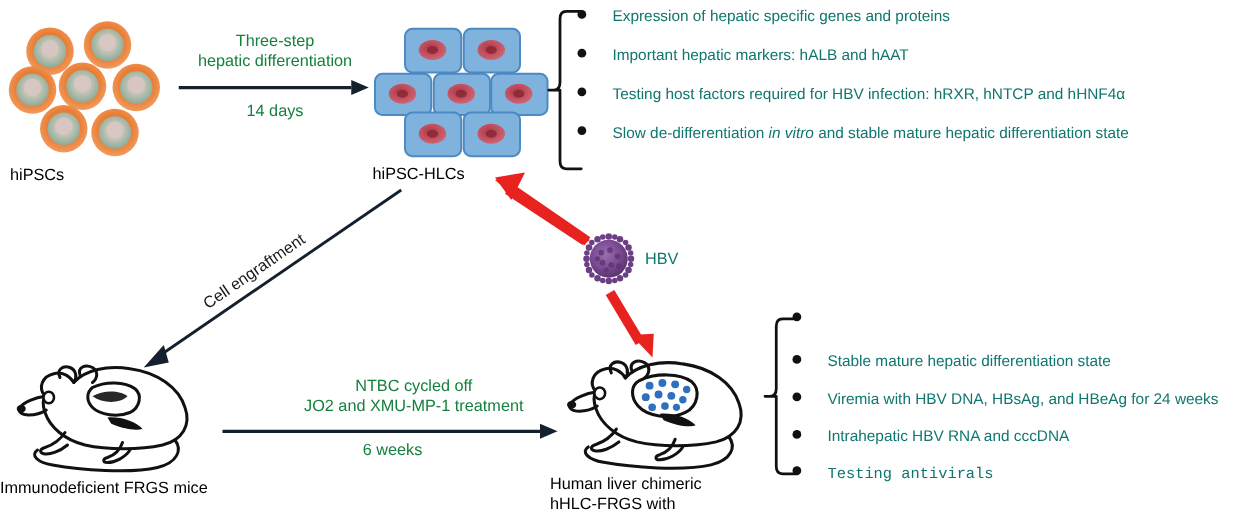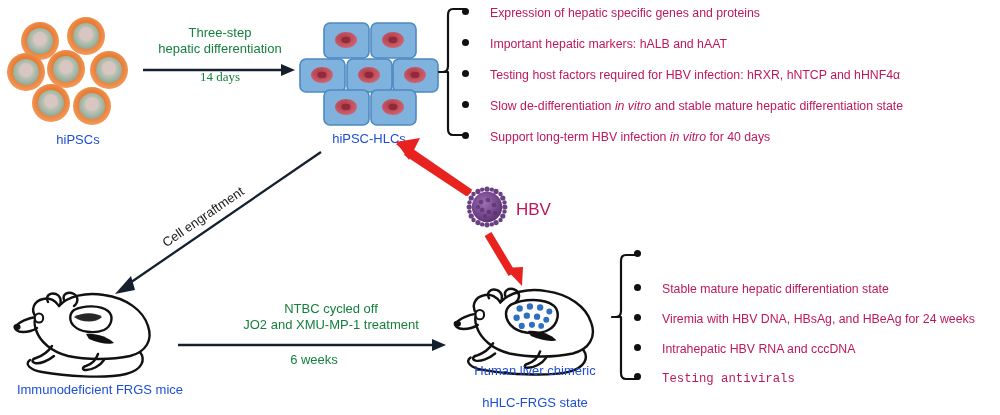--- a/index.html
+++ b/index.html
@@ -12,30 +12,30 @@
   }
   #figure {
     position: relative;
     width: 1000px;
     height: 415px;
     background: #ffffff;
     overflow: hidden;
   }
   .abs { position: absolute; }
   .txt {
-    color: #be185d;
+    color: #0f766e;
     font-size: 12.5px;
     line-height: 1.25;
     white-space: nowrap;
   }
   .bullet-txt { font-size: 12.3px; }
   .label-cap {
     font-size: 13px;
-    text-align: center;
-    color: #1d4ed8;
+    text-align: left;
+    color: #000000;
     white-space: nowrap;
   }
   .arrow-cap {
     font-size: 13px;
     text-align: center;
     color: #15803d;
     white-space: nowrap;
   }
   .bullet-row {
     display: flex;
@@ -119,21 +119,21 @@
   <div class="abs label-cap" style="left:8px; top:132px; width:140px;">hiPSCs</div>
 
   <div class="abs arrow-cap" style="left:140px; top:25px; width:160px;">Three-step</div>
   <div class="abs arrow-cap" style="left:140px; top:41px; width:160px;">hepatic differentiation</div>
   <div class="abs" style="left:143px; top:63px;">
     <svg width="152" height="14" viewBox="0 0 152 14">
       <line x1="0" y1="7" x2="138" y2="7" stroke="#14202e" stroke-width="2.6"></line>
       <polygon points="138,1 152,7 138,13" fill="#14202e"></polygon>
     </svg>
   </div>
-  <div class="abs arrow-cap" style="left:140px; top:69px; width:160px;font-family:Liberation Serif, serif;">14 days</div>
+  <div class="abs arrow-cap" style="left:140px; top:81px; width:160px;">14 days</div>
 
   <div class="abs" style="left:300px; top:22px;">
     <svg width="138" height="104" viewBox="0 0 138 104">
       <defs>
         <radialGradient id="nuc" cx="42%" cy="40%" r="62%">
           <stop offset="0%" stop-color="#a93a49"></stop>
           <stop offset="55%" stop-color="#c2505f"></stop>
           <stop offset="100%" stop-color="#cf6573"></stop>
         </radialGradient>
       </defs>
@@ -186,24 +186,20 @@
       <span class="dot"></span>
       <span class="txt bullet-txt">Important hepatic markers: hALB and hAAT</span>
     </div>
     <div class="bullet-row" style="height:31px;">
       <span class="dot"></span>
       <span class="txt bullet-txt">Testing host factors required for HBV infection: hRXR, hNTCP and hHNF4α</span>
     </div>
     <div class="bullet-row" style="height:31px;text-align:right;">
       <span class="dot"></span>
       <span class="txt bullet-txt"><span>Slow de-differentiation </span><span class="it">in vitro</span><span> and stable mature hepatic differentiation state</span></span>
-    </div>
-    <div class="bullet-row" style="height:31px;">
-      <span class="dot"></span>
-      <span class="txt bullet-txt"><span>Support long-term HBV infection </span><span class="it">in vitro</span><span> for 40 days</span></span>
     </div>
   </div>
 
   <div class="abs" style="left:110px; top:148px;">
     <svg width="215" height="150" viewBox="0 0 215 150">
       <line x1="211" y1="4" x2="17" y2="137" stroke="#14202e" stroke-width="2.3"></line>
       <polygon points="21,128 5,146 25,142" fill="#14202e"></polygon>
     </svg>
   </div>
   <div class="abs rot-label" style="left:168px; top:235px; transform: rotate(-34.5deg);">Cell engraftment</div>
@@ -249,21 +245,21 @@
           <circle cx="22" cy="14" r="2.3"></circle>
         <circle cx="28" cy="19" r="2.3"></circle>
           <circle cx="16" cy="24" r="2.3"></circle>
         <circle cx="23" cy="26" r="2.3"></circle>
           <circle cx="29" cy="27" r="2.3"></circle>
         <circle cx="19" cy="30" r="2.1"></circle>
           <circle cx="12" cy="21" r="2.1"></circle>
       </g>
     </svg>
   </div>
-  <div class="abs txt" style="left:516px; top:199px; font-size:17px;">HBV</div>
+  <div class="abs txt" style="left:516px; top:199px; font-size:13px;">HBV</div>
 
   <div class="abs" style="left:396px; top:138px;">
     <svg width="80" height="58" viewBox="0 0 80 58">
       <g fill="#e8231f">
         <polygon points="0,6 22,1 14,18"></polygon>
         <polygon points="12,11 76,54 70,58 8,17"></polygon>
       </g>
       <line x1="13" y1="13" x2="74" y2="55" stroke="#e8231f" stroke-width="8" stroke-linecap="butt"></line>
       <polygon points="0,4 24,0 13,22" fill="#e8231f"></polygon>
     </svg>
@@ -346,22 +342,22 @@
           <circle cx="73" cy="29" r="3.1"></circle>
         <circle cx="83" cy="30" r="3.1"></circle>
           <circle cx="92" cy="33" r="2.9"></circle>
         <circle cx="68" cy="39" r="3.0"></circle>
           <circle cx="78" cy="38" r="3.0"></circle>
         <circle cx="87" cy="39" r="2.8"></circle>
       </g>
       <path d="M74 44 C84 43 96 47 102 53 C97 55 86 53 77 49 Z" fill="#111"></path>
     </svg>
   </div>
-  <div class="abs label-cap" style="left:440px; top:363px; width:190px;">Human liver chimeric</div>
-  <div class="abs label-cap" style="left:440px; top:395px; width:190px;">hHLC-FRGS state</div>
+  <div class="abs label-cap" style="left:440px; top:379px; width:190px;">Human liver chimeric</div>
+  <div class="abs label-cap" style="left:440px; top:395px; width:190px;">hHLC-FRGS with</div>
 
   <div class="abs" style="left:612px; top:253px;">
     <svg width="26" height="128" viewBox="0 0 26 128">
       <path d="M26 2 L14 2 Q9 2 9 8 L9 58 Q9 64 4 64 L0 64 Q4 64 9 64 Q9 64 9 70 L9 120 Q9 126 14 126 L26 126" fill="none" stroke="#111" stroke-width="2.2" stroke-linecap="round" stroke-linejoin="round"></path>
     </svg>
   </div>
 
   <div class="abs" style="left:634px; top:252px;">
     <div class="bullet-row" style="height:30px;">
       <span class="dot"></span>

